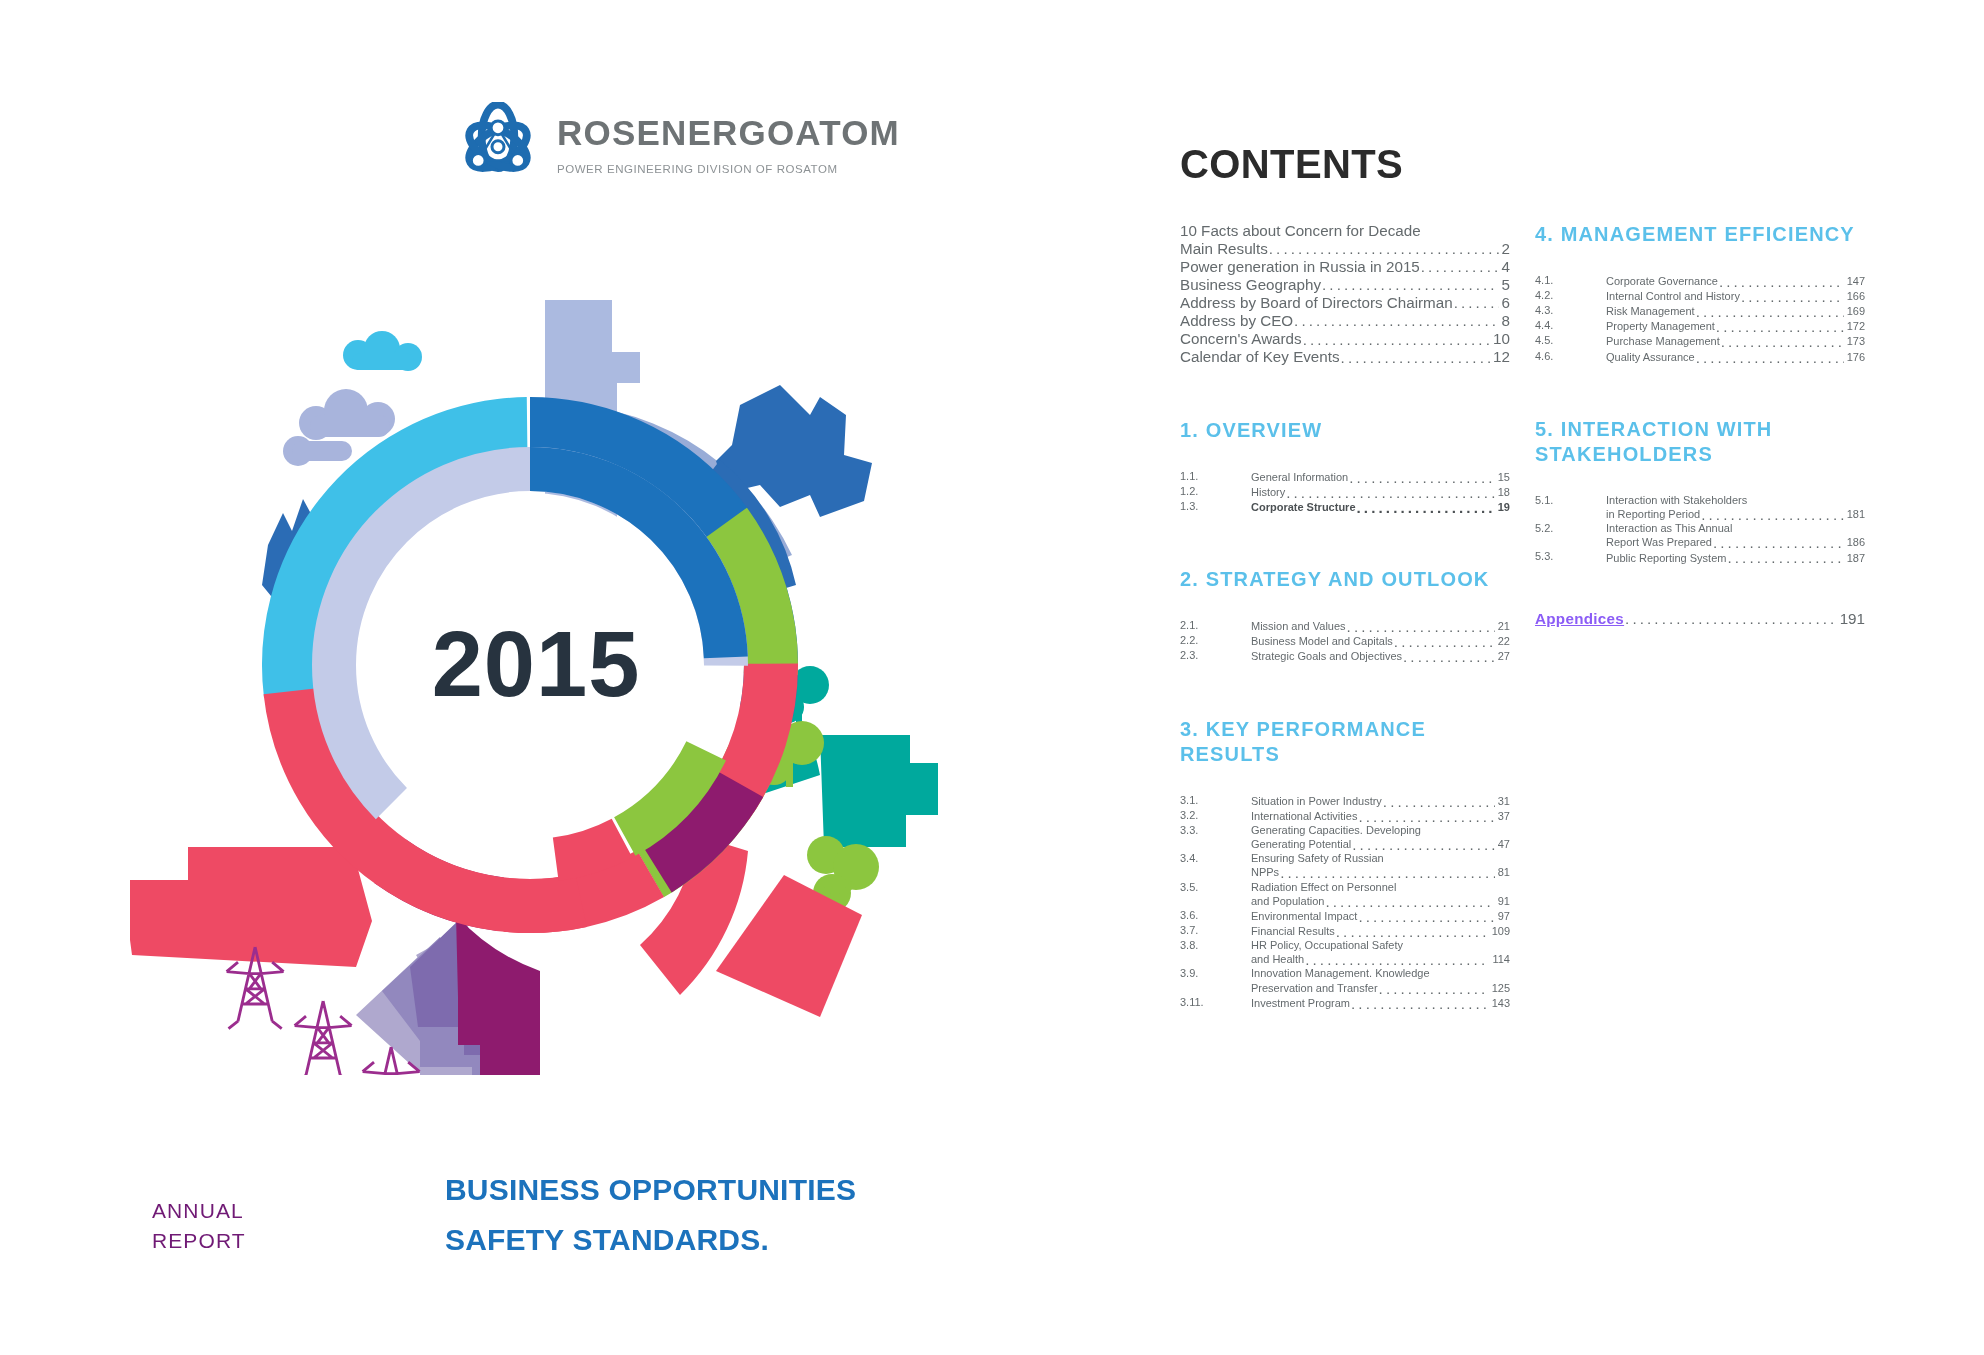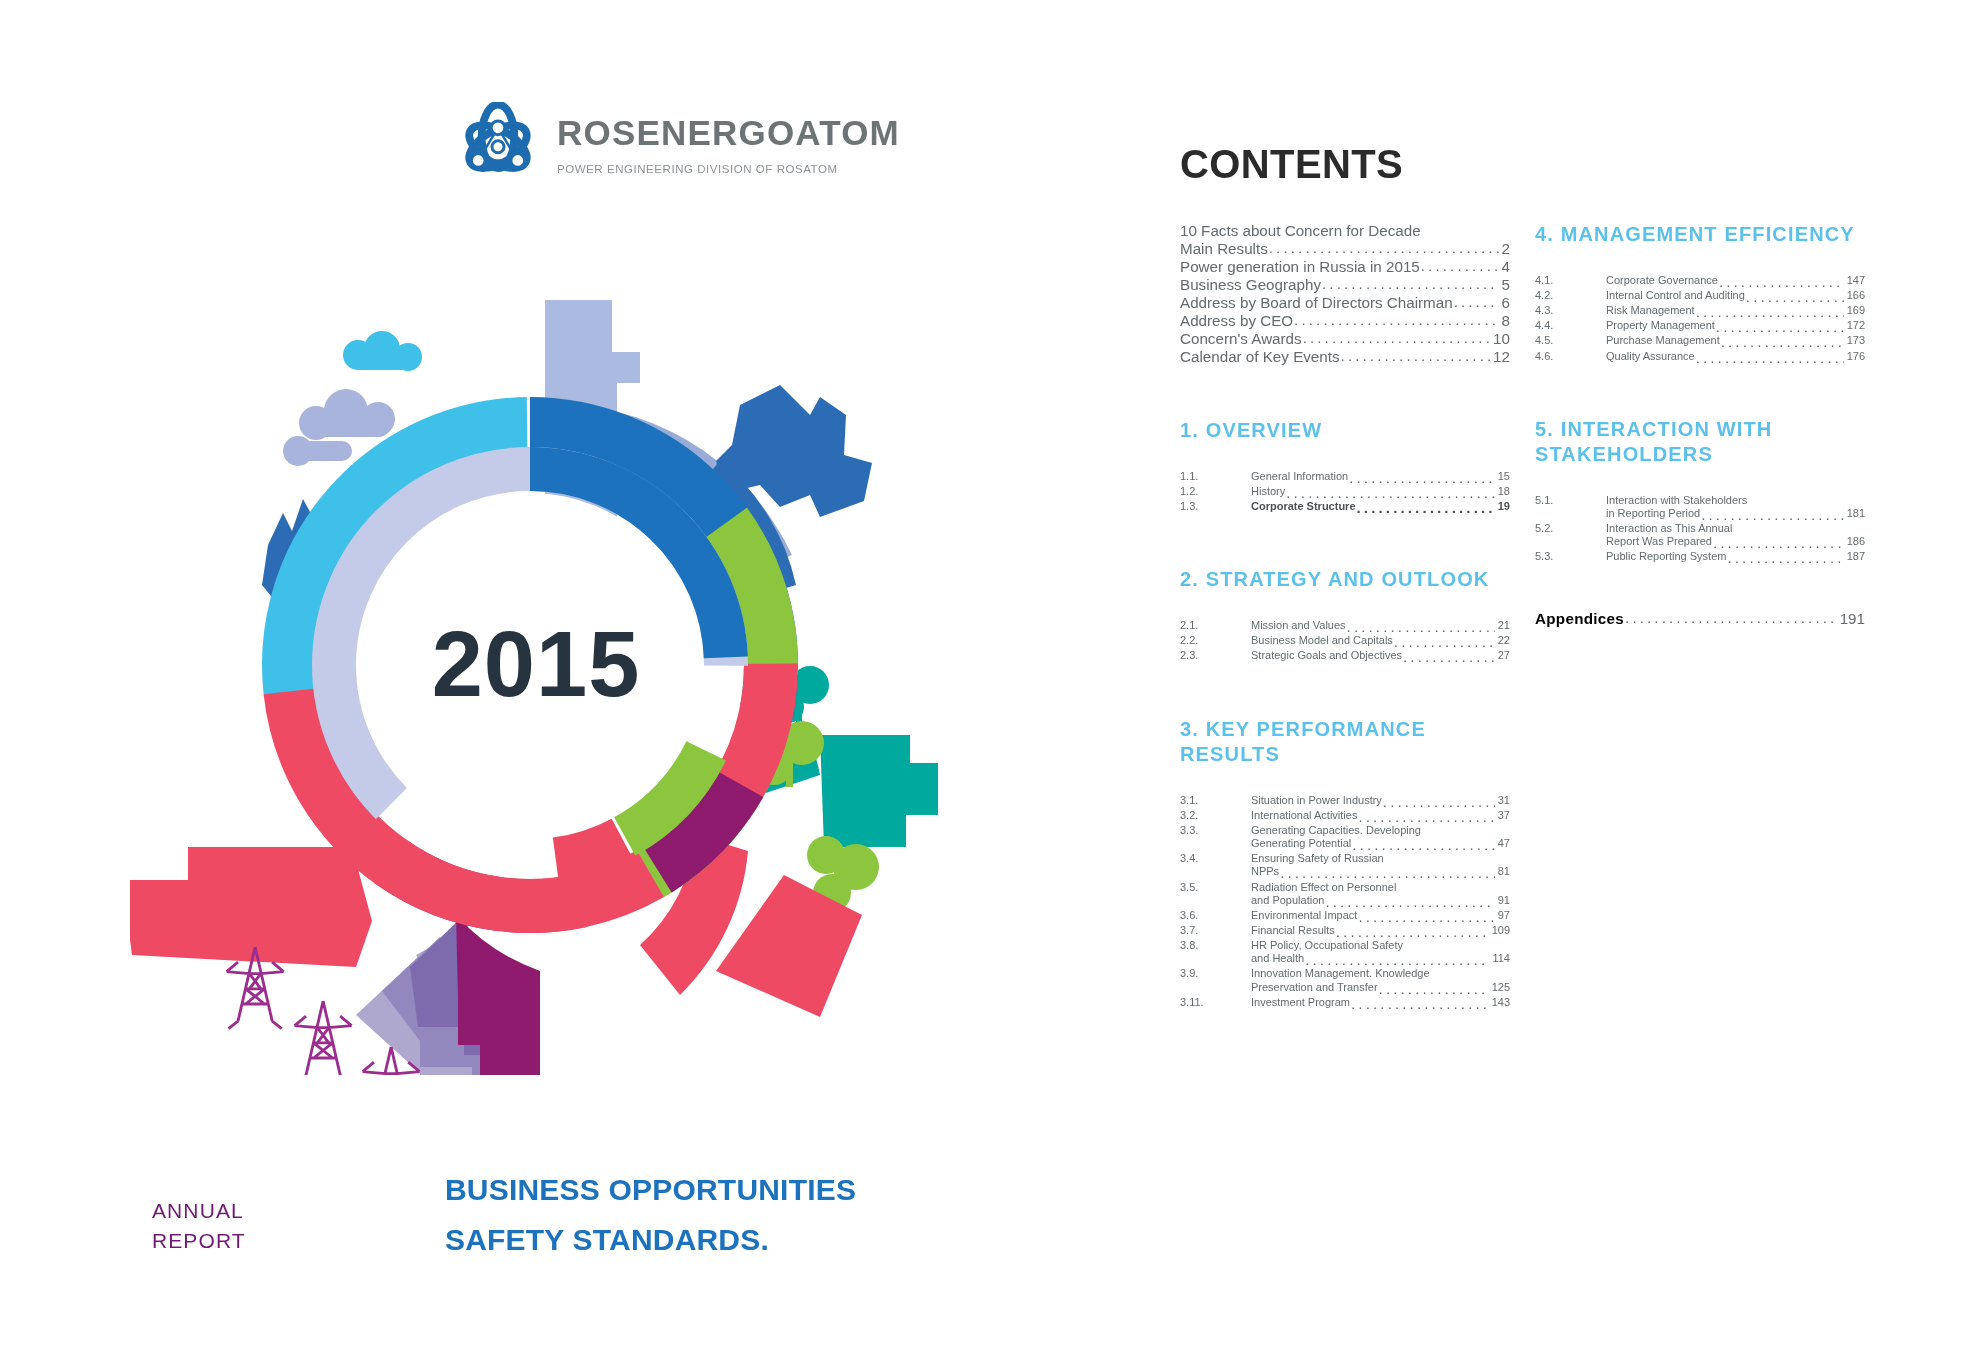--- a/index.html
+++ b/index.html
@@ -132,21 +132,21 @@
     flex: 0 0 58px;
     white-space: nowrap;
   }
   .toc-body {
     flex: 1 1 auto;
     min-width: 0;
   }
   
   .toc-line {
     display: flex;
-    align-items: flex-start;
+    align-items: center;
     width: 100%;
   }
   .toc-label { white-space: nowrap; }
   .toc-leader {
     flex: 1 1 auto;
     overflow: hidden;
     white-space: nowrap;
     margin: 0 1px;
     letter-spacing: 3.1px;
     color: #646A6D;
@@ -167,23 +167,24 @@
 
   
   .plain-row { display: flex; align-items: baseline; font-size: 15.2px;
                color: #646A6D; line-height: 1.185; }
 
   #appendices-row {
     margin-top: 44px;
     font-size: 15.2px;
   }
   #appendices-row .toc-label {
-    color: #000000;
+    color: #8b5cf6;
     font-weight: bold;
     letter-spacing: 0.3px;
+    text-decoration: underline;
   }
   #appendices-row .toc-leader { color: #646A6D; font-weight: normal; }
   #appendices-row .toc-page { color: #646A6D; }
 </style>
 </head>
 <body>
 
 <div id="left-page">
 
   <div id="logo-block">
@@ -621,21 +622,21 @@
             <span class="toc-label">Corporate Governance</span>
             <span class="toc-leader"></span>
             <span class="toc-page">147</span>
           </div>
         </div>
       </div>
       <div class="toc-row">
         <div class="toc-num">4.2.</div>
         <div class="toc-body">
           <div class="toc-line">
-            <span class="toc-label">Internal Control and Auditing</span>
+            <span class="toc-label">Internal Control and History</span>
             <span class="toc-leader"></span>
             <span class="toc-page">166</span>
           </div>
         </div>
       </div>
       <div class="toc-row">
         <div class="toc-num">4.3.</div>
         <div class="toc-body">
           <div class="toc-line">
             <span class="toc-label">Risk Management</span>

